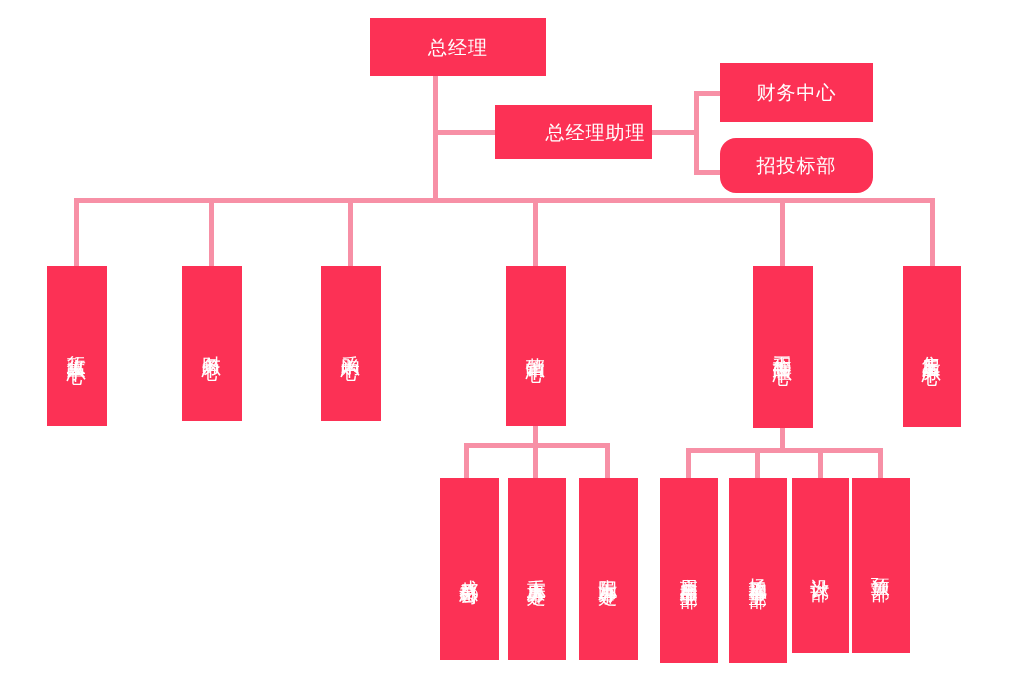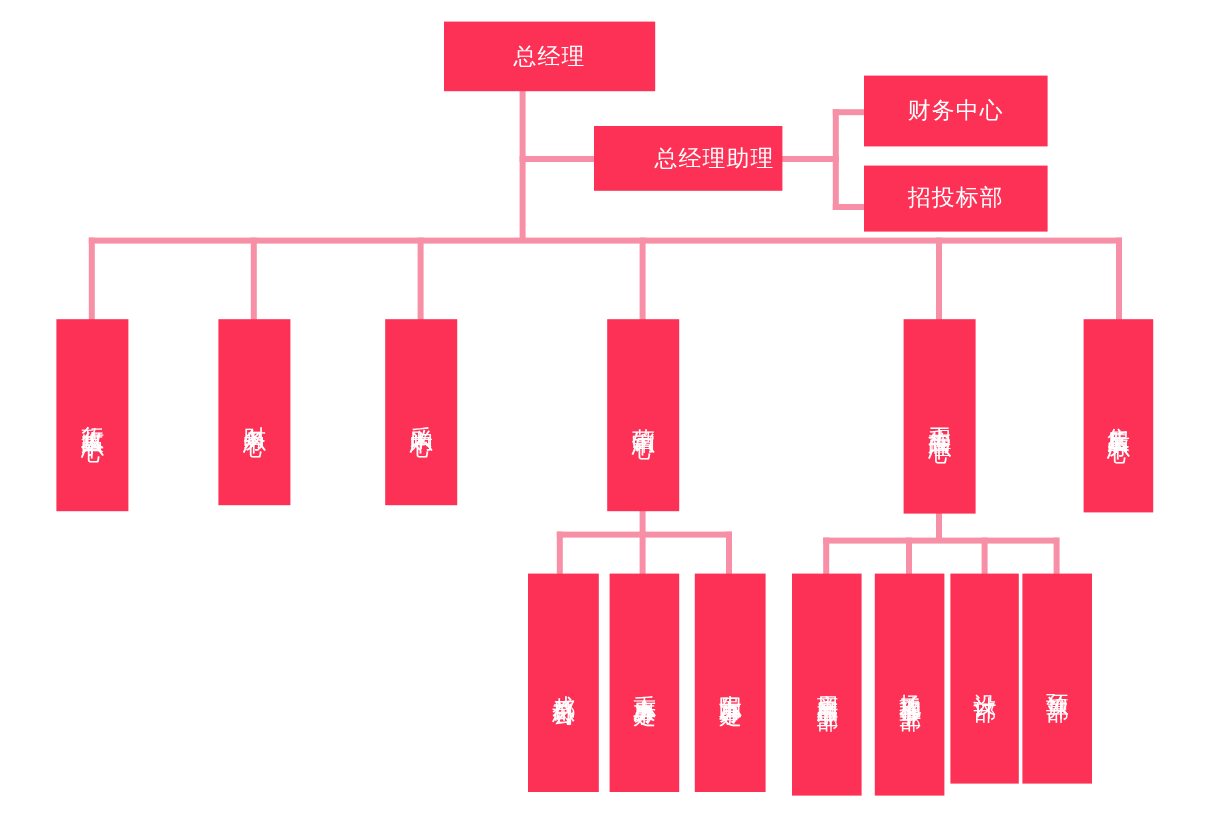--- a/index.html
+++ b/index.html
@@ -84,21 +84,21 @@
   <div class="conn" style="left:755px; top:448px; width:5px; height:34px;"></div>
   <div class="conn" style="left:818px; top:448px; width:5px; height:34px;"></div>
   <div class="conn" style="left:878px; top:448px; width:5px; height:34px;"></div>
 
   <div class="node horiz" style="left:346px; top:18px; width:176px; height:58px;margin-left:24px;">总经理</div>
 
   <div class="node horiz" style="left:495px; top:105px; width:157px; height:54px;padding-left:44px;">总经理助理</div>
 
   <div class="node horiz" style="left:720px; top:63px; width:153px; height:59px;">财务中心</div>
 
-  <div class="node horiz" style="left:720px; top:138px; width:153px; height:55px;">招投标部</div>
+  <div class="node horiz" style="left:720px; top:138px; width:153px; height:55px;border-radius:16px;">招投标部</div>
 
   <div class="node vert" style="left:47px; top:266px; width:60px; height:160px;">行政人事中心</div>
 
   <div class="node vert" style="left:182px; top:266px; width:60px; height:155px;">财务中心</div>
 
   <div class="node vert" style="left:321px; top:266px; width:60px; height:155px;">采购中心</div>
 
   <div class="node vert" style="left:506px; top:266px; width:60px; height:160px;">营销中心</div>
 
   <div class="node vert" style="left:753px; top:266px; width:60px; height:162px;">工程管理中心</div>

